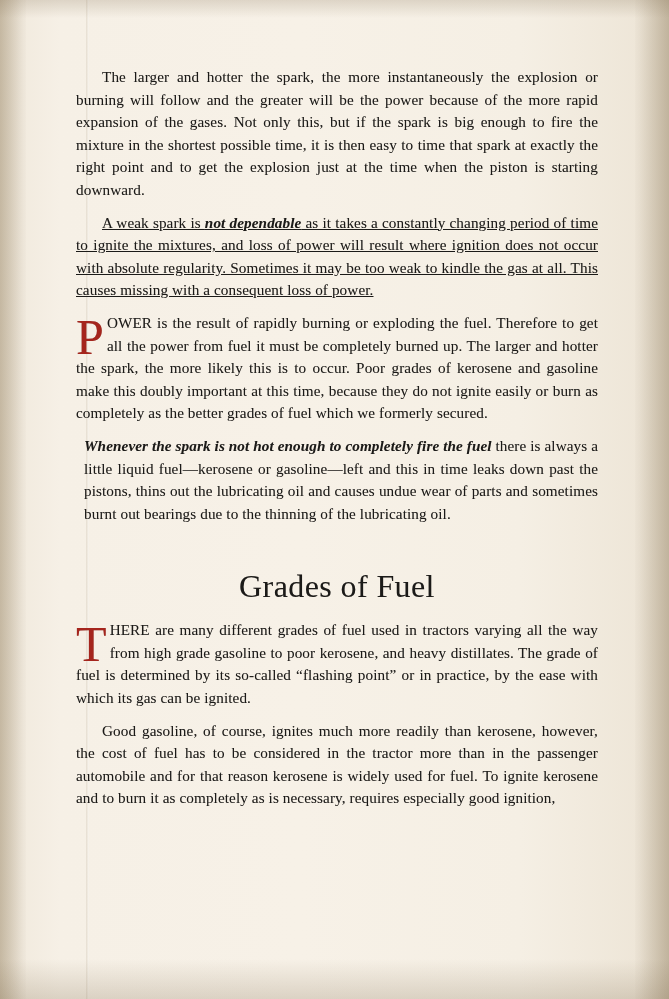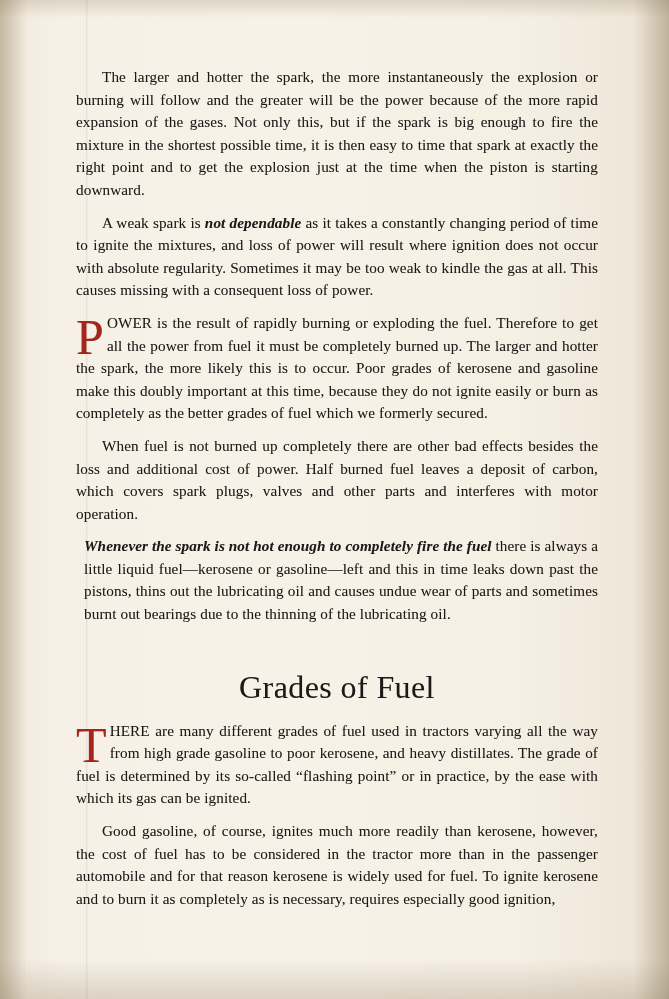--- a/index.html
+++ b/index.html
@@ -96,20 +96,21 @@
     font-family: "Liberation Serif", serif;
   }
 
   .italic-bold {
     font-style: italic;
     font-weight: bold;
   }
 
   .spk {
     margin-top: 10px;
+    text-decoration: underline;
   }
 
   
   .page { text-shadow: 0 0 0.3px rgba(30,25,20,0.25); }
 </style>
 </head>
 <body>
 
 <div class="paper"></div>
 <div class="fold"></div>
@@ -120,21 +121,20 @@
 
 <div class="page">
 
   <p>The larger and hotter the spark, the more instantaneously the explosion or burning will follow and the greater will be the power because of the more rapid expansion of the gases.   Not only this, but if the spark is big enough to fire the mixture in the shortest possible time, it is then easy to time that spark at exactly the right point and to get the explosion just at the time when the piston is starting downward.</p>
 
   <p class="spk"><span>A weak spark is </span><em class="italic-bold">not dependable</em><span> as it takes a constantly changing period of time to ignite the mixtures, and loss of power will result where ignition does not occur with absolute regularity.   Sometimes it may be too weak to kindle the gas at all.   This causes missing with a consequent loss of power.</span></p>
 
 
   <p class="dropcap-para"><span class="dropcap">P</span><span>OWER is the result of rapidly burning or exploding the fuel.   Therefore to get all the power from fuel it must be completely burned up.   The larger and hotter the spark, the more likely this is to occur.   Poor grades of kerosene and gasoline make this doubly important at this time, because they do not ignite easily or burn as completely as the better grades of fuel which we formerly secured.</span></p>
 
-  <p>When fuel is not burned up completely there are other bad effects besides the loss and additional cost of power.   Half burned fuel leaves a deposit of carbon, which covers spark plugs, valves and other parts and interferes with motor operation.</p>
 
   <p class="noindent"><em class="italic-bold">Whenever the spark is not hot enough to completely fire the fuel</em><span> there is always a little liquid fuel—kerosene or gasoline—left and this in time leaks down past the pistons, thins out the lubricating oil and causes undue wear of parts and sometimes burnt out bearings due to the thinning of the lubricating oil.</span></p>
 
 
   <h1 class="sub2">Grades of Fuel</h1>
 
   <p class="dropcap-para"><span class="dropcap">T</span><span>HERE are many different grades of fuel used in tractors varying all the way from high grade gasoline to poor kerosene, and heavy distillates.   The grade of fuel is determined by its so-called “flashing point” or in practice, by the ease with which its gas can be ignited.</span></p>
 
   <p><span>Good gasoline, of course, ignites much more readily than kerosene, however, the cost of fuel has to be considered in the tractor more than in the passenger automobile and for that reason kerosene is widely used for fuel.   To ignite kerosene and to burn it as completely as is necessary, requires especially good ignition, </span></p>
 

